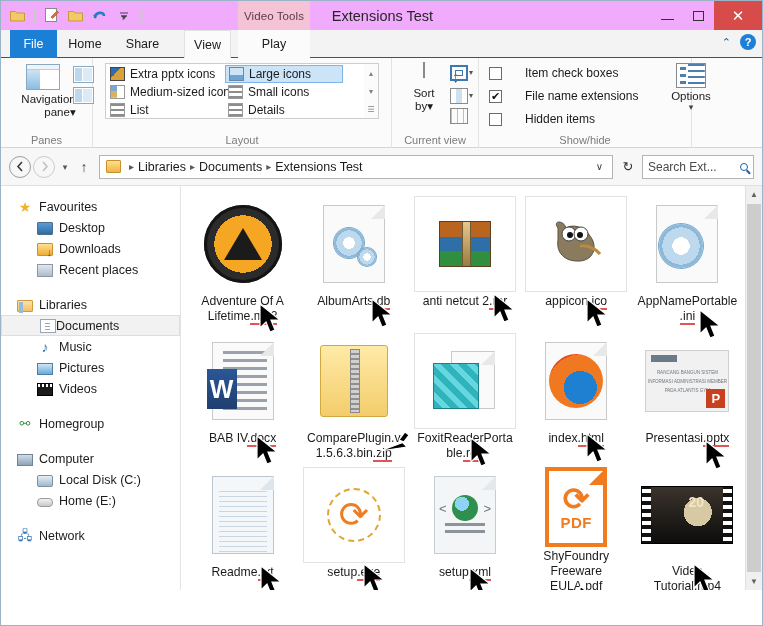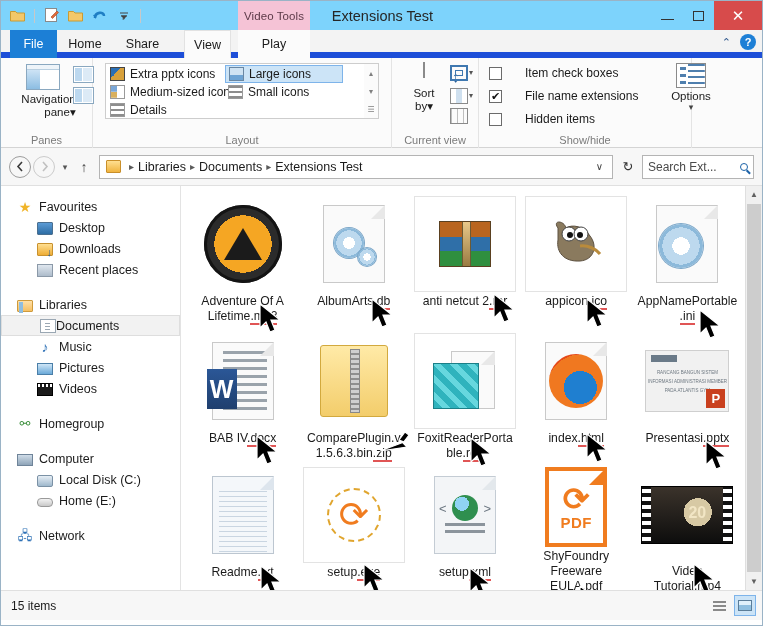--- a/index.html
+++ b/index.html
@@ -17,21 +17,21 @@
     width: 763px; height: 626px;
     background: #ffffff;
     border: 1px solid #9ab3c6;
     overflow: hidden;
   }
 
   
   #titlebar {
     position: relative;
     height: 29px;
-    background: #7dd3fc;
+    background: #f0abfc;
     border-bottom: none;
   }
   #qat {
     position: absolute; left: 6px; top: 3px;
     display: flex; align-items: center; gap: 3px;
     height: 23px;
   }
   .qat-btn {
     width: 21px; height: 21px;
     display: flex; align-items: center; justify-content: center;
@@ -64,21 +64,21 @@
   .wc.close {
     width: 48px; background: #d74b4b; color: #fff; font-size: 15px;
   }
   .wc-min { width: 13px; height: 1px; background: #333; margin-top: 7px; }
   .wc-max { width: 11px; height: 10px; border: 1.5px solid #333; }
 
   
   #tabstrip {
     position: relative; height: 28px;
     background: #f3f3f3;
-    border-bottom: 6px solid #1d4ed8;
+    border-bottom: 1px solid #1d4ed8;
   }
   .tab {
     position: absolute; top: 0; height: 28px;
     display: flex; align-items: center; justify-content: center;
     font-size: 12.5px; color: #1b1b1b;
     padding: 0 12px;
   }
   .tab.file { background: #1c7fd6; color: #fff; left: 9px; width: 47px; }
   .tab.home { left: 56px; width: 56px; }
   .tab.share { left: 112px; width: 59px; }
@@ -486,21 +486,21 @@
     position:relative;
     background-image:
       radial-gradient(circle at 62% 45%, #d7c9a4 0 22%, transparent 22%),
       linear-gradient(180deg,#3b332b,#0d0d0d);
   }
   .i-mp4:before, .i-mp4:after {
     content:''; position:absolute; top:0; bottom:0; width:9px;
     background: repeating-linear-gradient(180deg,#fff 2px 6px, #111 6px 10px);
   }
   .i-mp4:before { left:0; } .i-mp4:after { right:0; }
-  .i-mp4 .yr { position:absolute; left:46px; top:17px; color:#f2e6c5; font-size:16px; font-weight:bold;}
+  .i-mp4 .yr { position:absolute; left:46px; top:7px; color:#f2e6c5; font-size:14px; font-weight:bold;}
 
   
   .cursor {
     position: absolute; width: 0; height: 0; pointer-events: none;
     z-index: 40;
   }
   .cursor svg { display:block; }
 
   
   #vscroll {
@@ -638,20 +638,24 @@
           <span class="lay-ico lg"></span>
           <span>Large icons</span>
         </div>
         <div class="lay-item">
           <span class="lay-ico md"></span>
           <span>Medium-sized icons</span>
         </div>
         <div class="lay-item">
           <span class="lay-ico sm"></span>
           <span>Small icons</span>
+        </div>
+        <div class="lay-item">
+          <span class="lay-ico list"></span>
+          <span>List</span>
         </div>
         <div class="lay-item">
           <span class="lay-ico det"></span>
           <span>Details</span>
         </div>
       </div>
       <div class="lay-scroll">
         <span>▴</span>
         <span>▾</span>
         <span>☰</span>
@@ -1038,24 +1042,13 @@
         </div>
 
       <div id="vscroll">
         <div class="arr">▲</div>
         <div class="thumbbar"></div>
         <div class="arr bot">▼</div>
       </div>
     </div>
   </div>
 
-  <div id="statusbar">
-    <span>15 items</span>
-    <div id="statusviews">
-      <span class="vbtn">
-          <span class="vb-details"></span>
-        </span>
-      <span class="vbtn active">
-          <span class="vb-large"></span>
-        </span>
-    </div>
-  </div>
 </div>
 
 </body></html>

